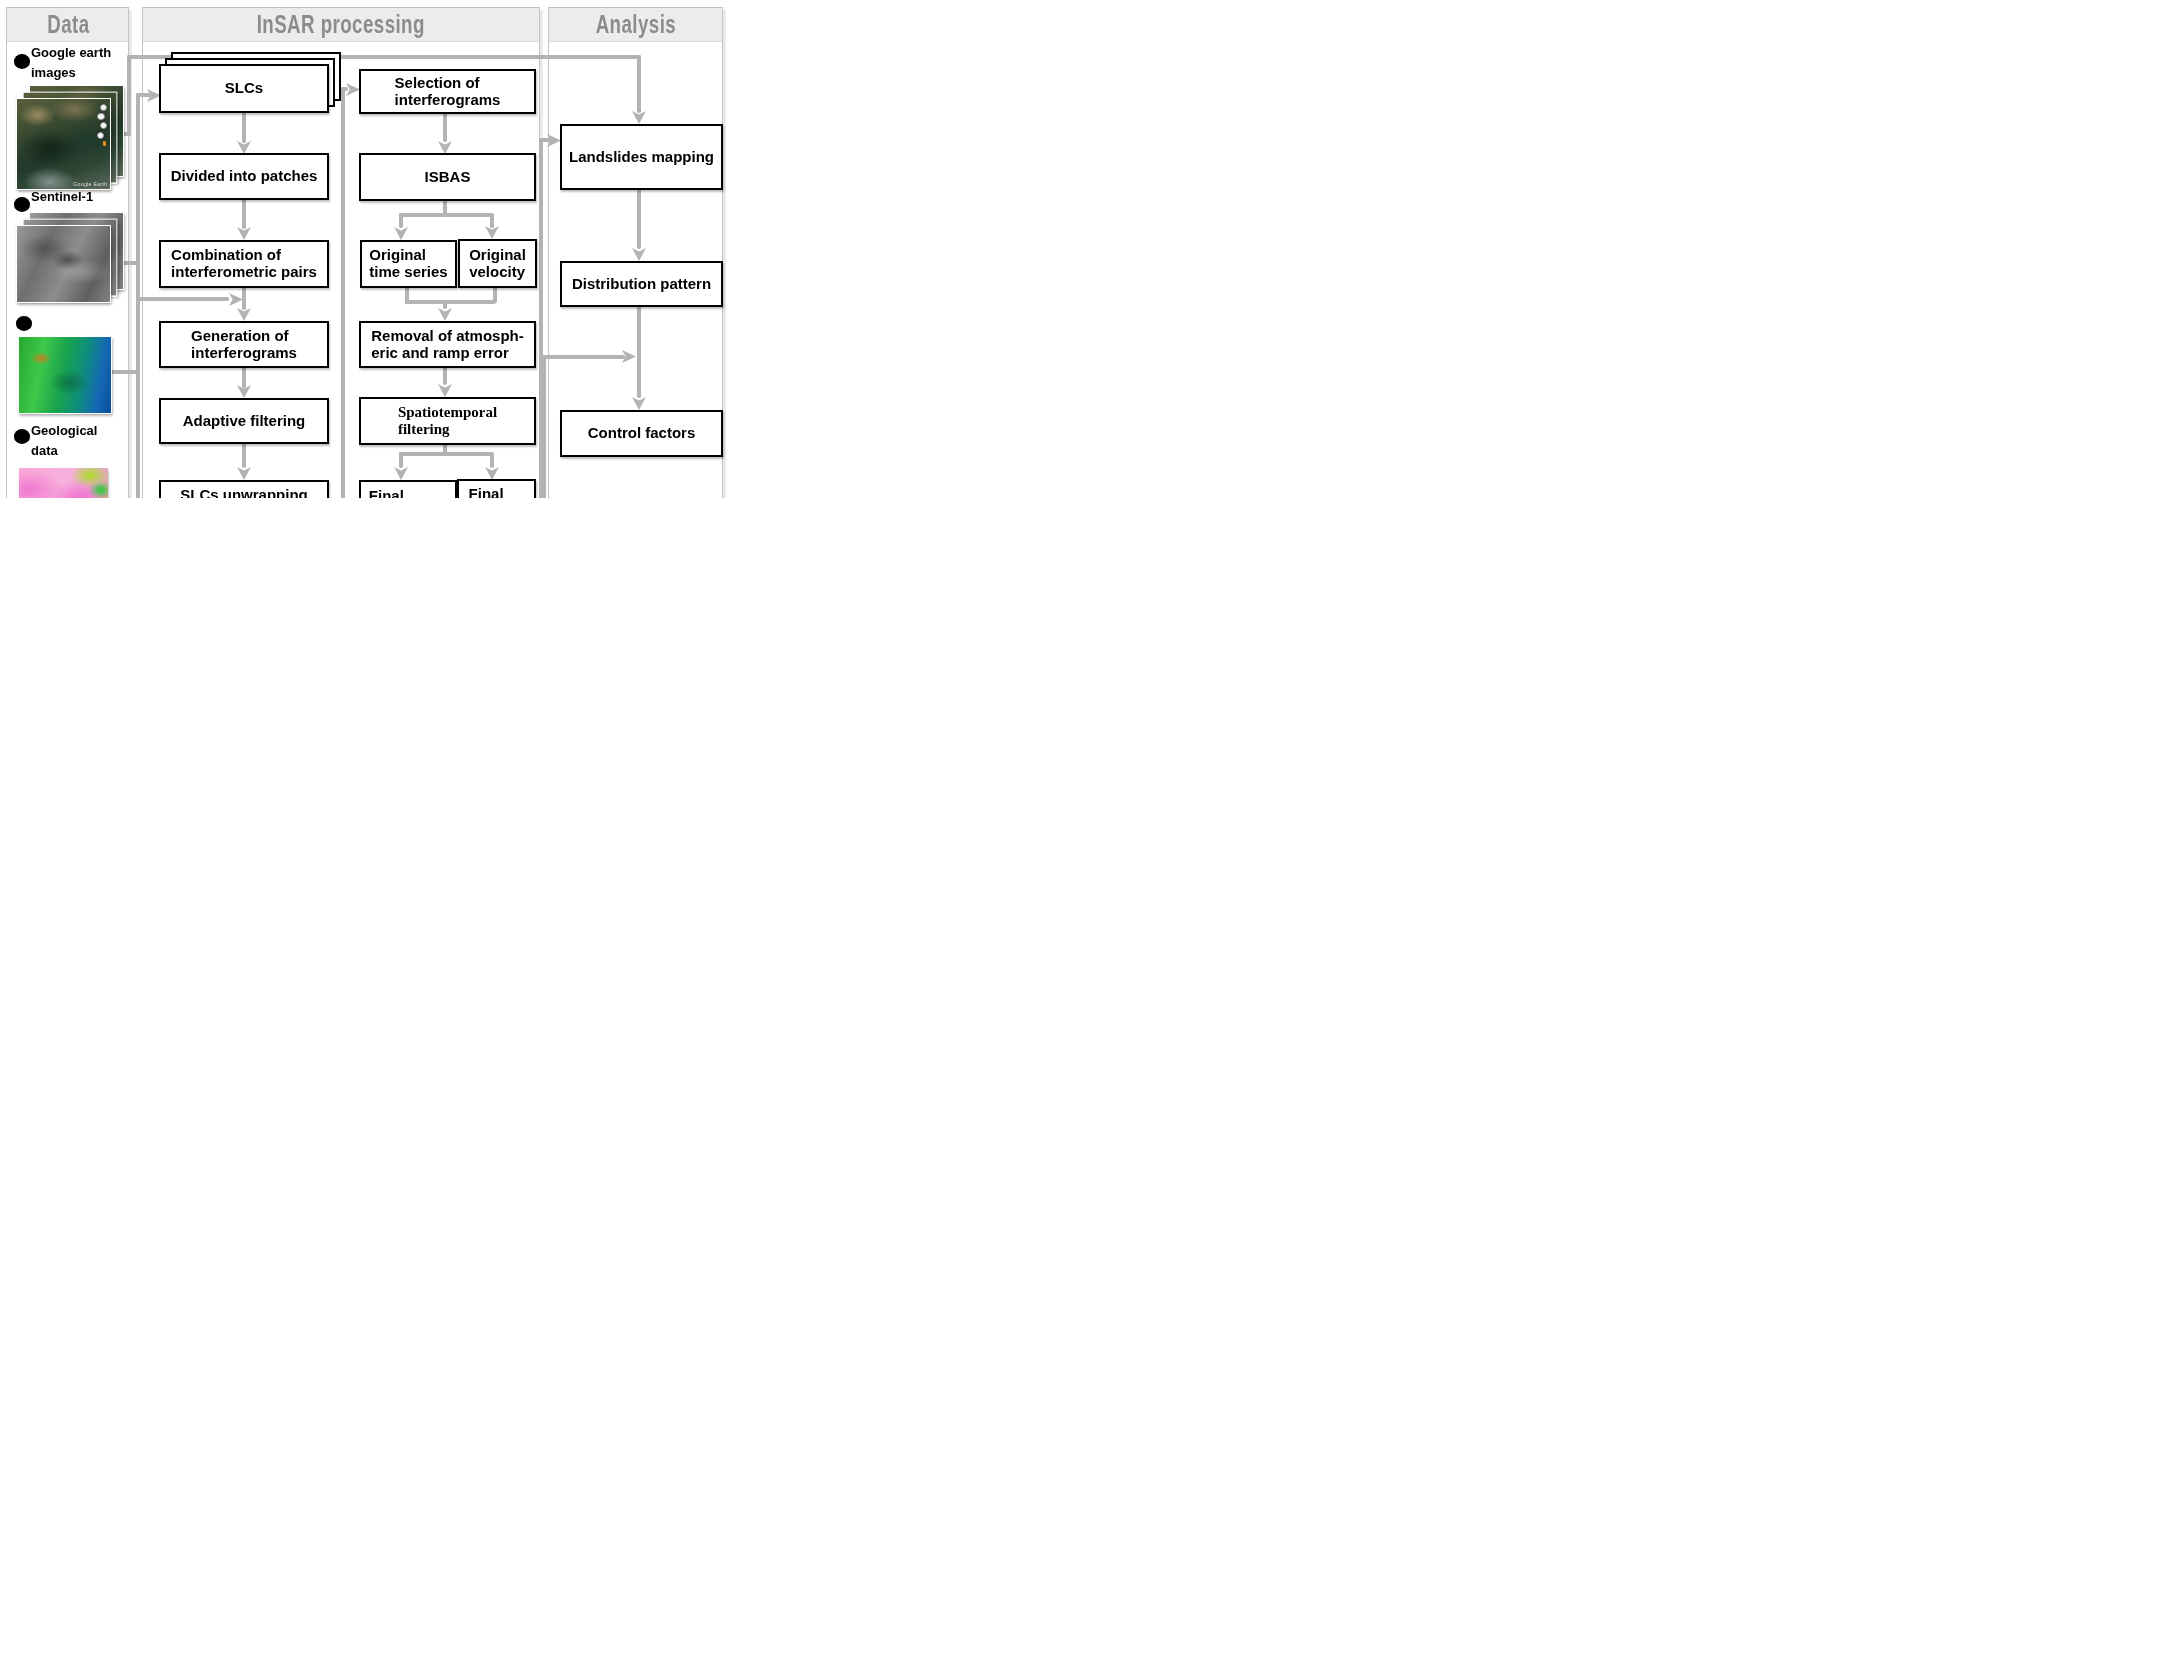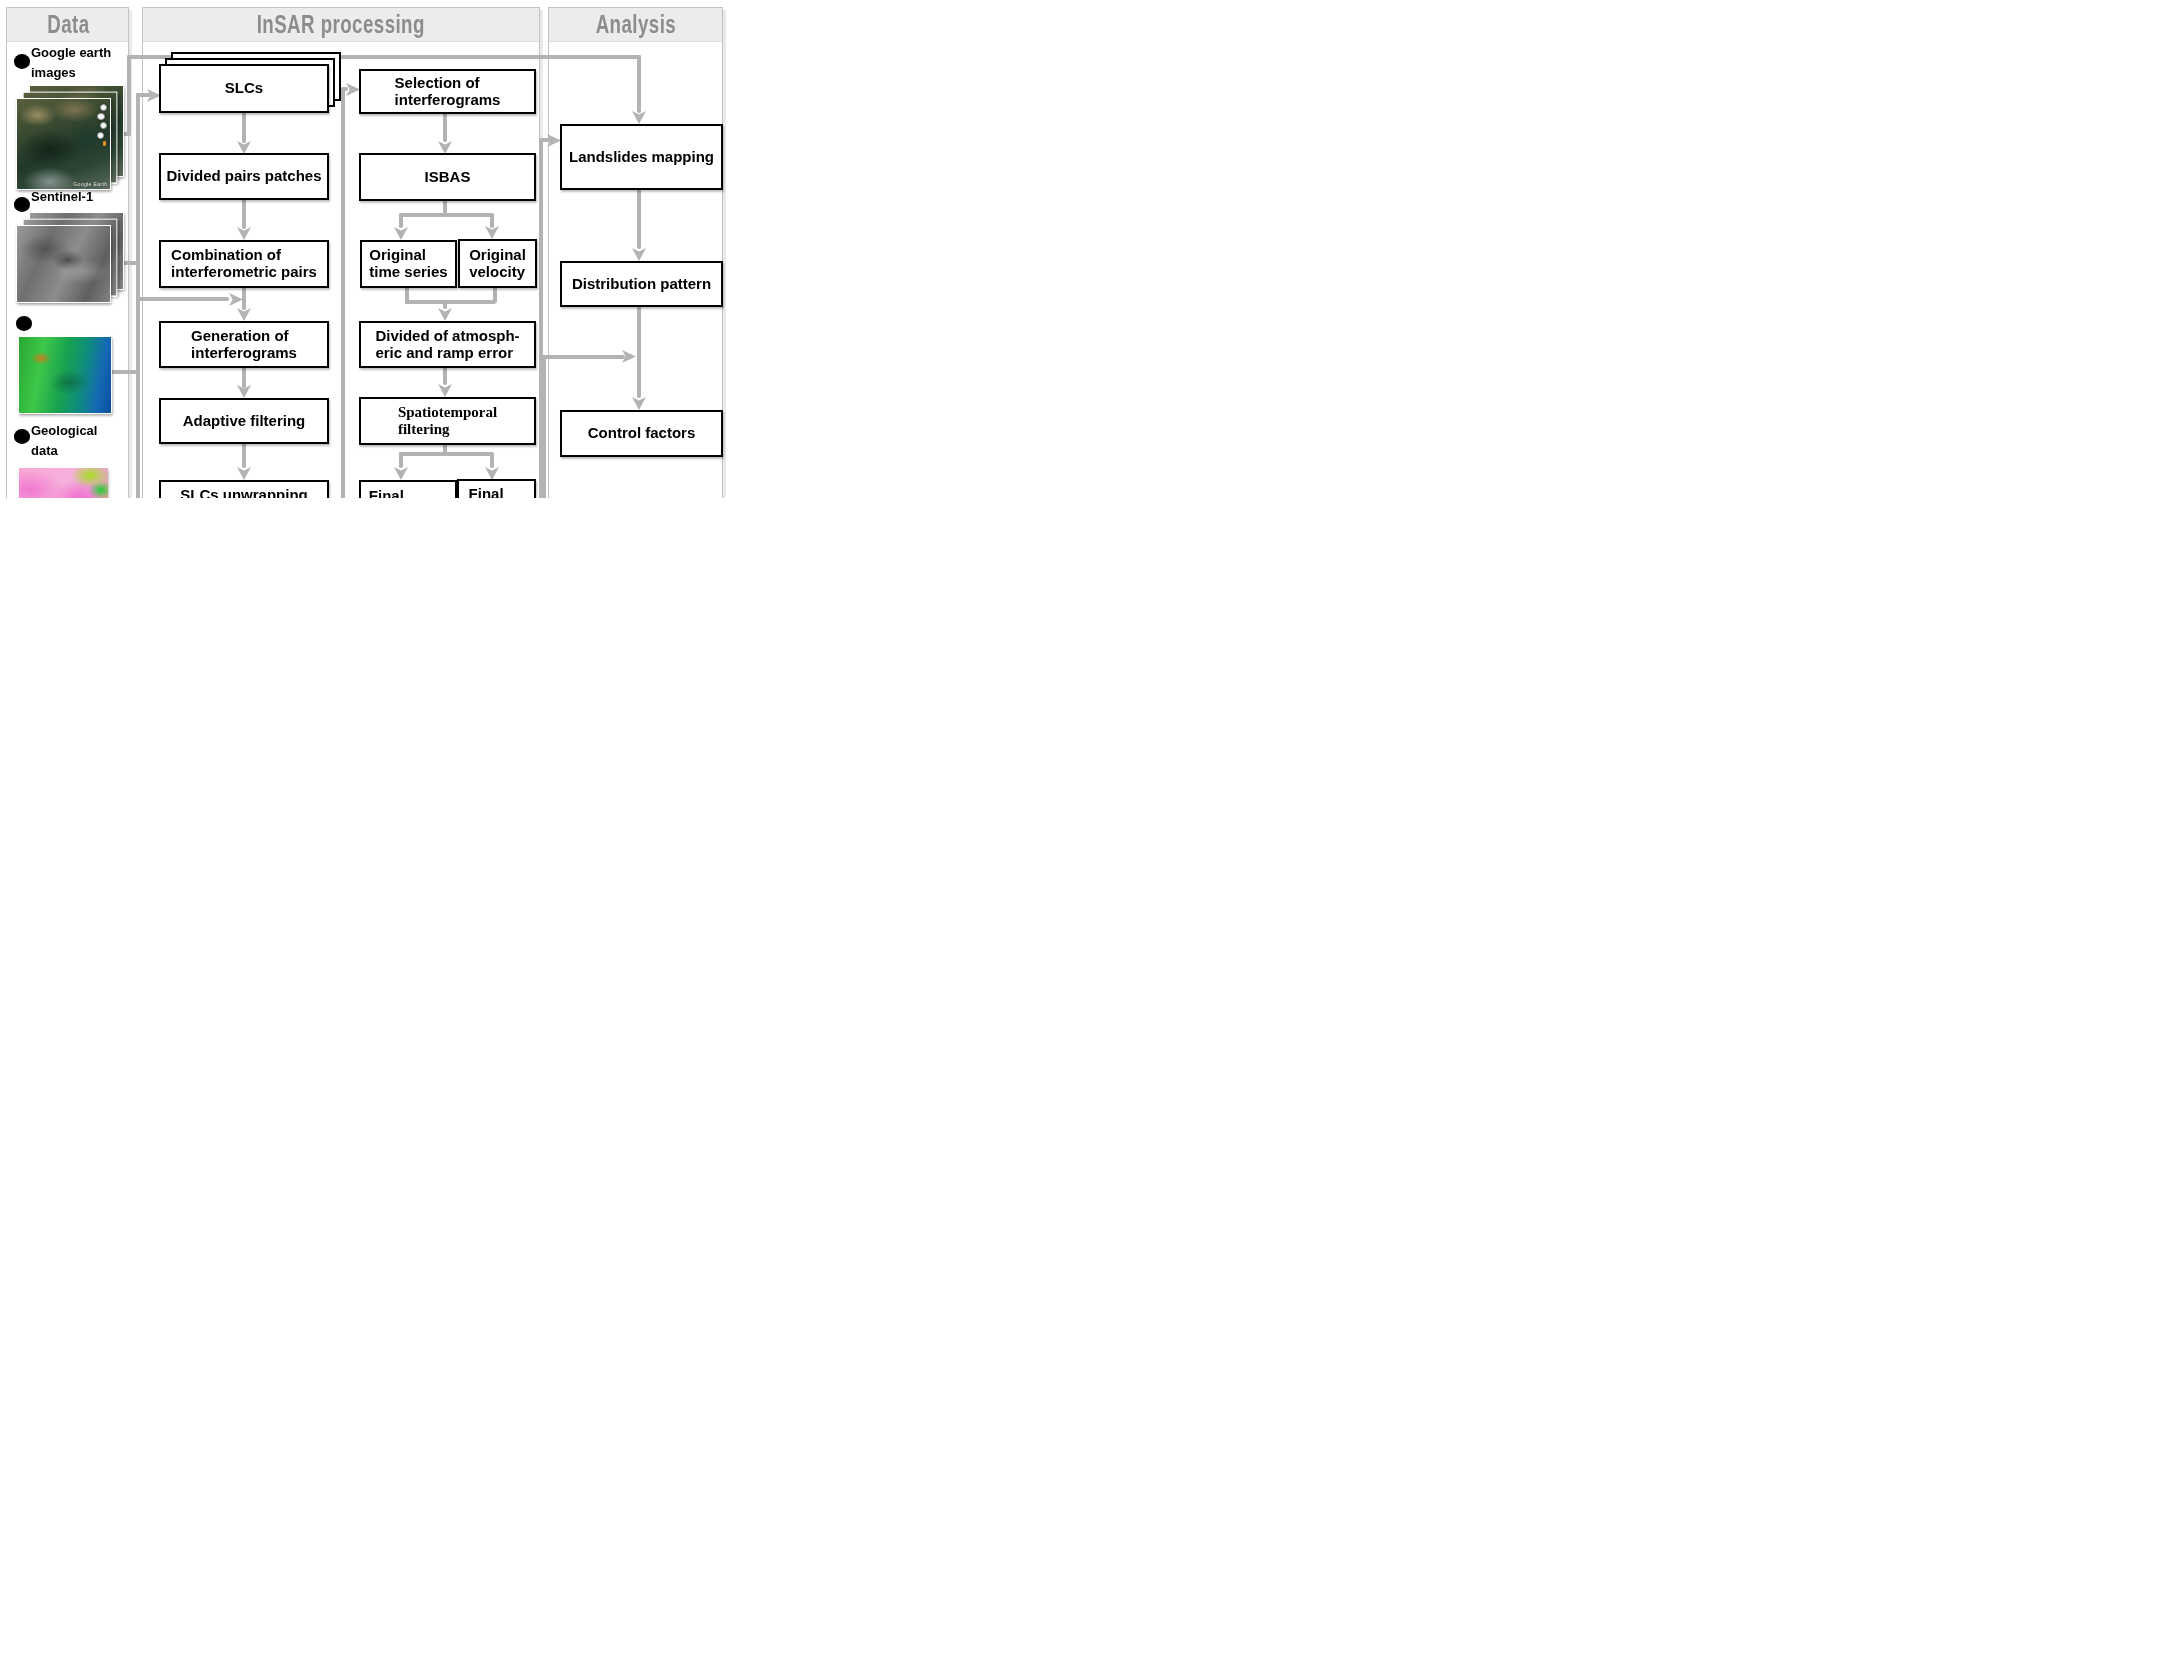--- a/index.html
+++ b/index.html
@@ -214,37 +214,37 @@
   <div class="tex-dem" id="img-dem"></div>
 
   <div class="bullet" id="bullet-geo"></div>
   <div class="dlabel" id="label-geo">Geological
 data</div>
   <div class="tex-geo" id="img-geo"></div>
 
   <div class="sheet-b" id="slcs-s1"></div>
   <div class="sheet-b" id="slcs-s2"></div>
   <div class="box colL" id="box-slcs">SLCs</div>
-  <div class="box colL" id="box-divided">Divided pairs patches</div>
+  <div class="box colL" id="box-divided">Divided into patches</div>
   <div class="box colL" id="box-combination">Combination of
 interferometric pairs</div>
   <div class="box colL" id="box-generation">Generation of
 interferograms</div>
   <div class="box colL" id="box-adaptive">Adaptive filtering</div>
   <div class="box colL" id="box-phase">SLCs unwrapping
 by MCF</div>
 
   <div class="box colR" id="box-selection">Selection of
 interferograms</div>
   <div class="box colR" id="box-isbas">ISBAS</div>
   <div class="box" id="box-orig-ts">Original
 time series</div>
   <div class="box" id="box-orig-vel">Original
 velocity</div>
-  <div class="box colR" id="box-removal">Divided of atmosph-
+  <div class="box colR" id="box-removal">Removal of atmosph-
 eric and ramp error</div>
   <div class="box colR" id="box-spatio">Spatiotemporal
 filtering</div>
   <div class="box" id="box-final-ts">Final
 time series</div>
   <div class="box" id="box-final-vel">Final
 velocity</div>
 
   <div class="box colA" id="box-landslides">Landslides mapping</div>
   <div class="box colA" id="box-distribution">Distribution pattern</div>

